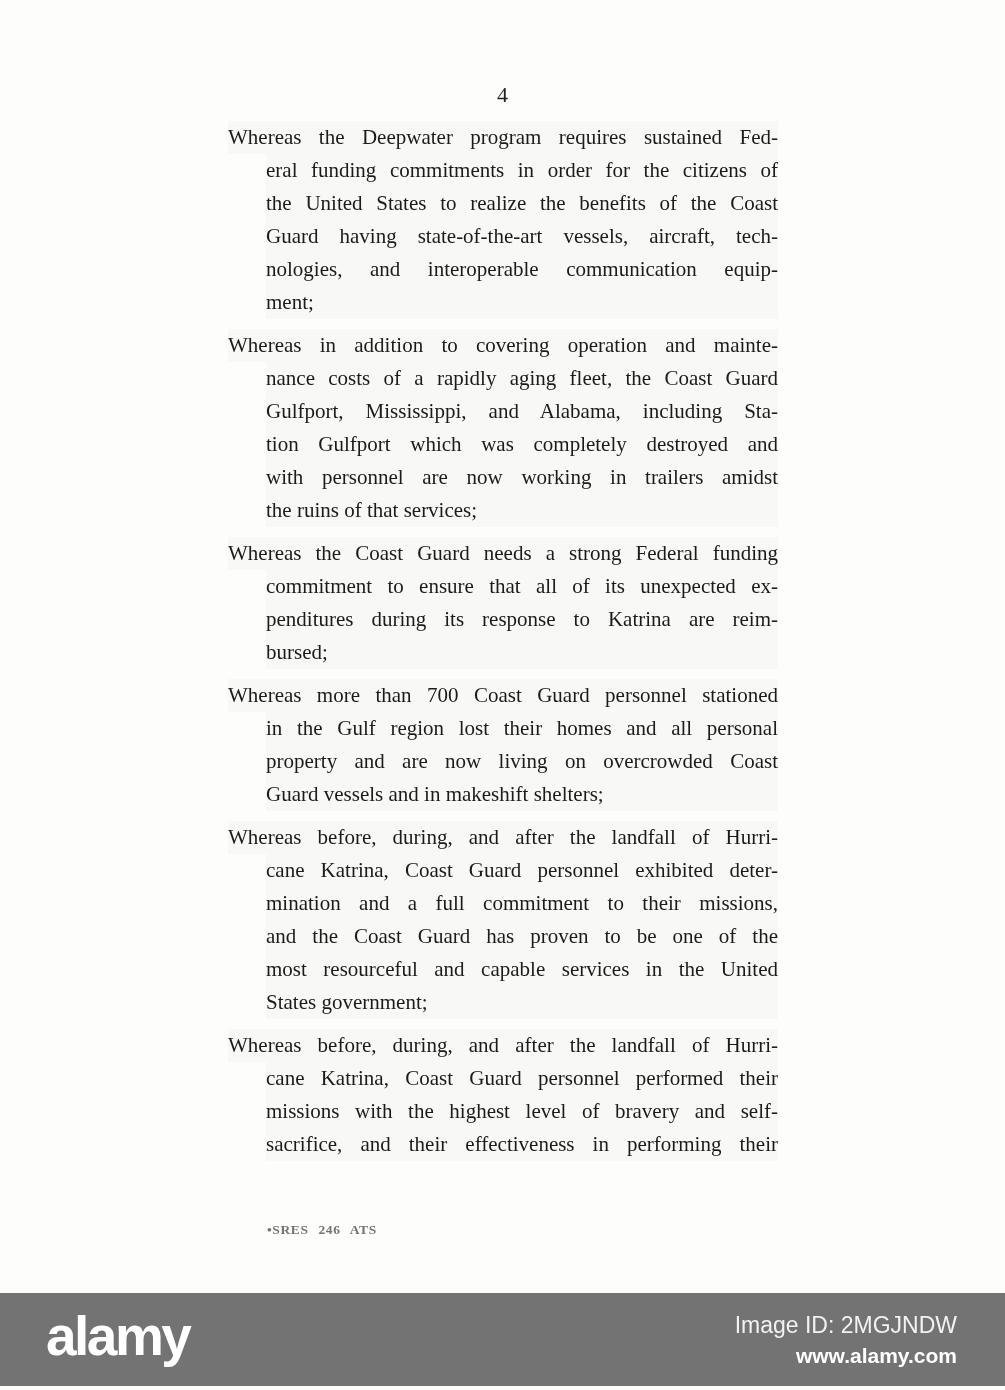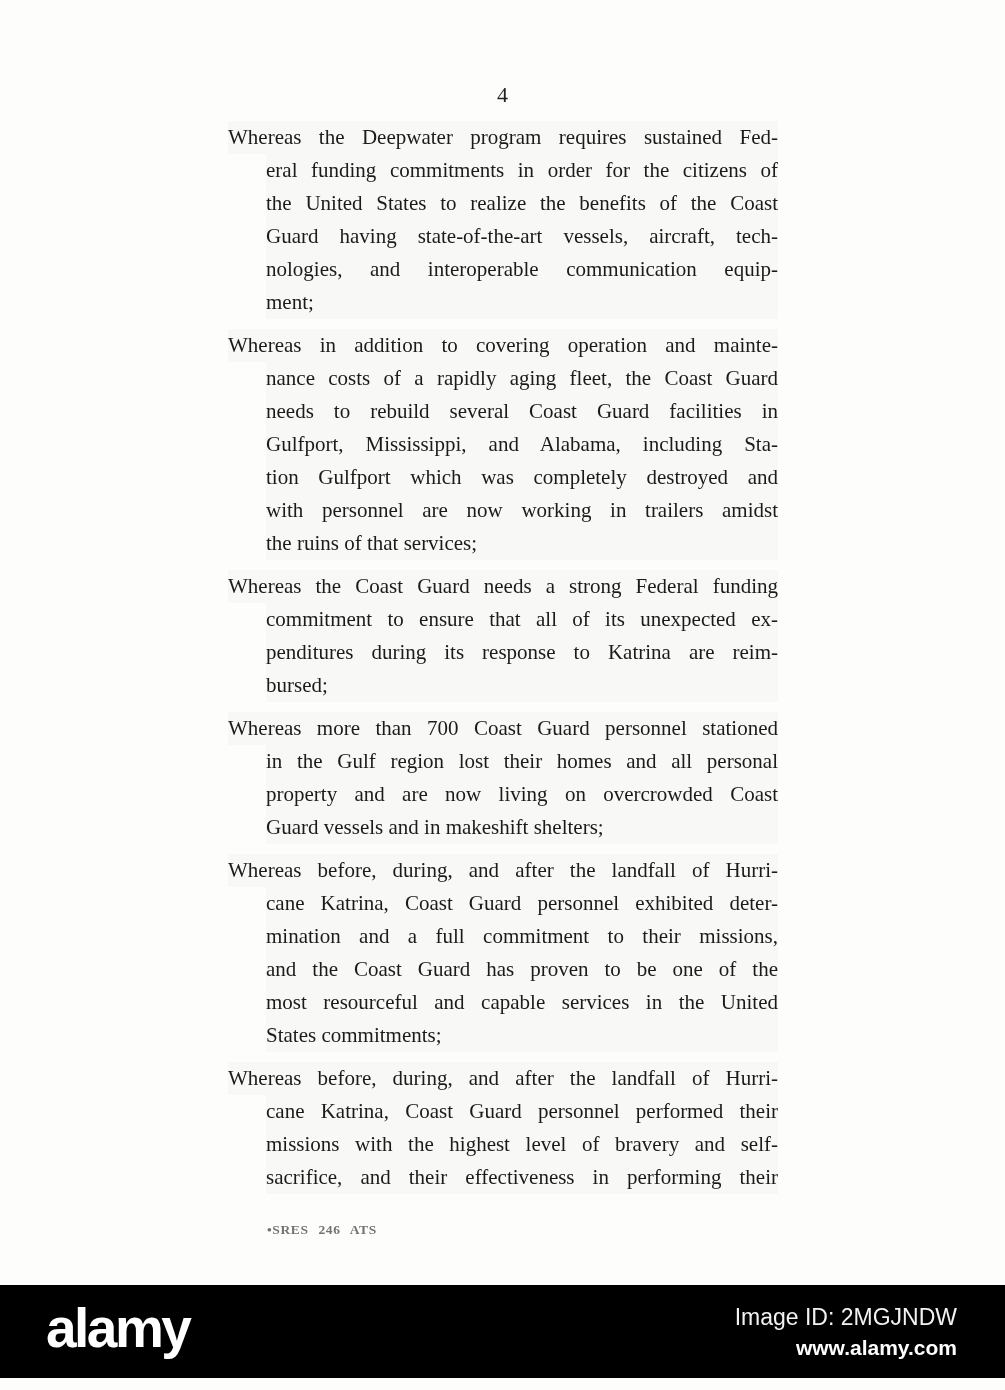--- a/index.html
+++ b/index.html
@@ -64,23 +64,23 @@
     font-weight: bold;
     letter-spacing: 0.6px;
     word-spacing: 6px;
     color: #737373;
   }
   
   .alamy-bar {
     position: absolute;
     left: 0;
     right: 0;
-    bottom: 12px;
+    bottom: 4px;
     height: 93px;
-    background: #000000;
+    background: #737373;
     display: flex;
     align-items: center;
     justify-content: space-between;
     font-family: "Liberation Sans", sans-serif;
   }
   .alamy-logo {
     margin-left: 46px;
     color: #ffffff;
     font-size: 55px;
     font-weight: 700;
@@ -118,21 +118,20 @@
           <div class="line">Whereas the Deepwater program requires sustained Fed-</div>
           <div class="line indent">eral funding commitments in order for the citizens of</div>
           <div class="line indent">the United States to realize the benefits of the Coast</div>
           <div class="line indent">Guard having state-of-the-art vessels, aircraft, tech-</div>
           <div class="line indent">nologies, and interoperable communication equip-</div>
           <div class="line indent last">ment;</div>
         </div>
         <div class="paragraph">
           <div class="line">Whereas in addition to covering operation and mainte-</div>
           <div class="line indent">nance costs of a rapidly aging fleet, the Coast Guard</div>
-          <div class="line indent">needs to rebuild several Coast Guard facilities in</div>
           <div class="line indent">Gulfport, Mississippi, and Alabama, including Sta-</div>
           <div class="line indent">tion Gulfport which was completely destroyed and</div>
           <div class="line indent">with personnel are now working in trailers amidst</div>
           <div class="line indent last">the ruins of that services;</div>
         </div>
         <div class="paragraph">
           <div class="line">Whereas the Coast Guard needs a strong Federal funding</div>
           <div class="line indent">commitment to ensure that all of its unexpected ex-</div>
           <div class="line indent">penditures during its response to Katrina are reim-</div>
           <div class="line indent last">bursed;</div>
@@ -142,21 +141,21 @@
           <div class="line indent">in the Gulf region lost their homes and all personal</div>
           <div class="line indent">property and are now living on overcrowded Coast</div>
           <div class="line indent last">Guard vessels and in makeshift shelters;</div>
         </div>
         <div class="paragraph">
           <div class="line">Whereas before, during, and after the landfall of Hurri-</div>
           <div class="line indent">cane Katrina, Coast Guard personnel exhibited deter-</div>
           <div class="line indent">mination and a full commitment to their missions,</div>
           <div class="line indent">and the Coast Guard has proven to be one of the</div>
           <div class="line indent">most resourceful and capable services in the United</div>
-          <div class="line indent last">States commitments;</div>
+          <div class="line indent last">States government;</div>
         </div>
         <div class="paragraph">
           <div class="line">Whereas before, during, and after the landfall of Hurri-</div>
           <div class="line indent">cane Katrina, Coast Guard personnel performed their</div>
           <div class="line indent">missions with the highest level of bravery and self-</div>
           <div class="line indent">sacrifice, and their effectiveness in performing their</div>
         </div>
       </div>
 
     <div class="doc-footer">•SRES 246 ATS</div>

